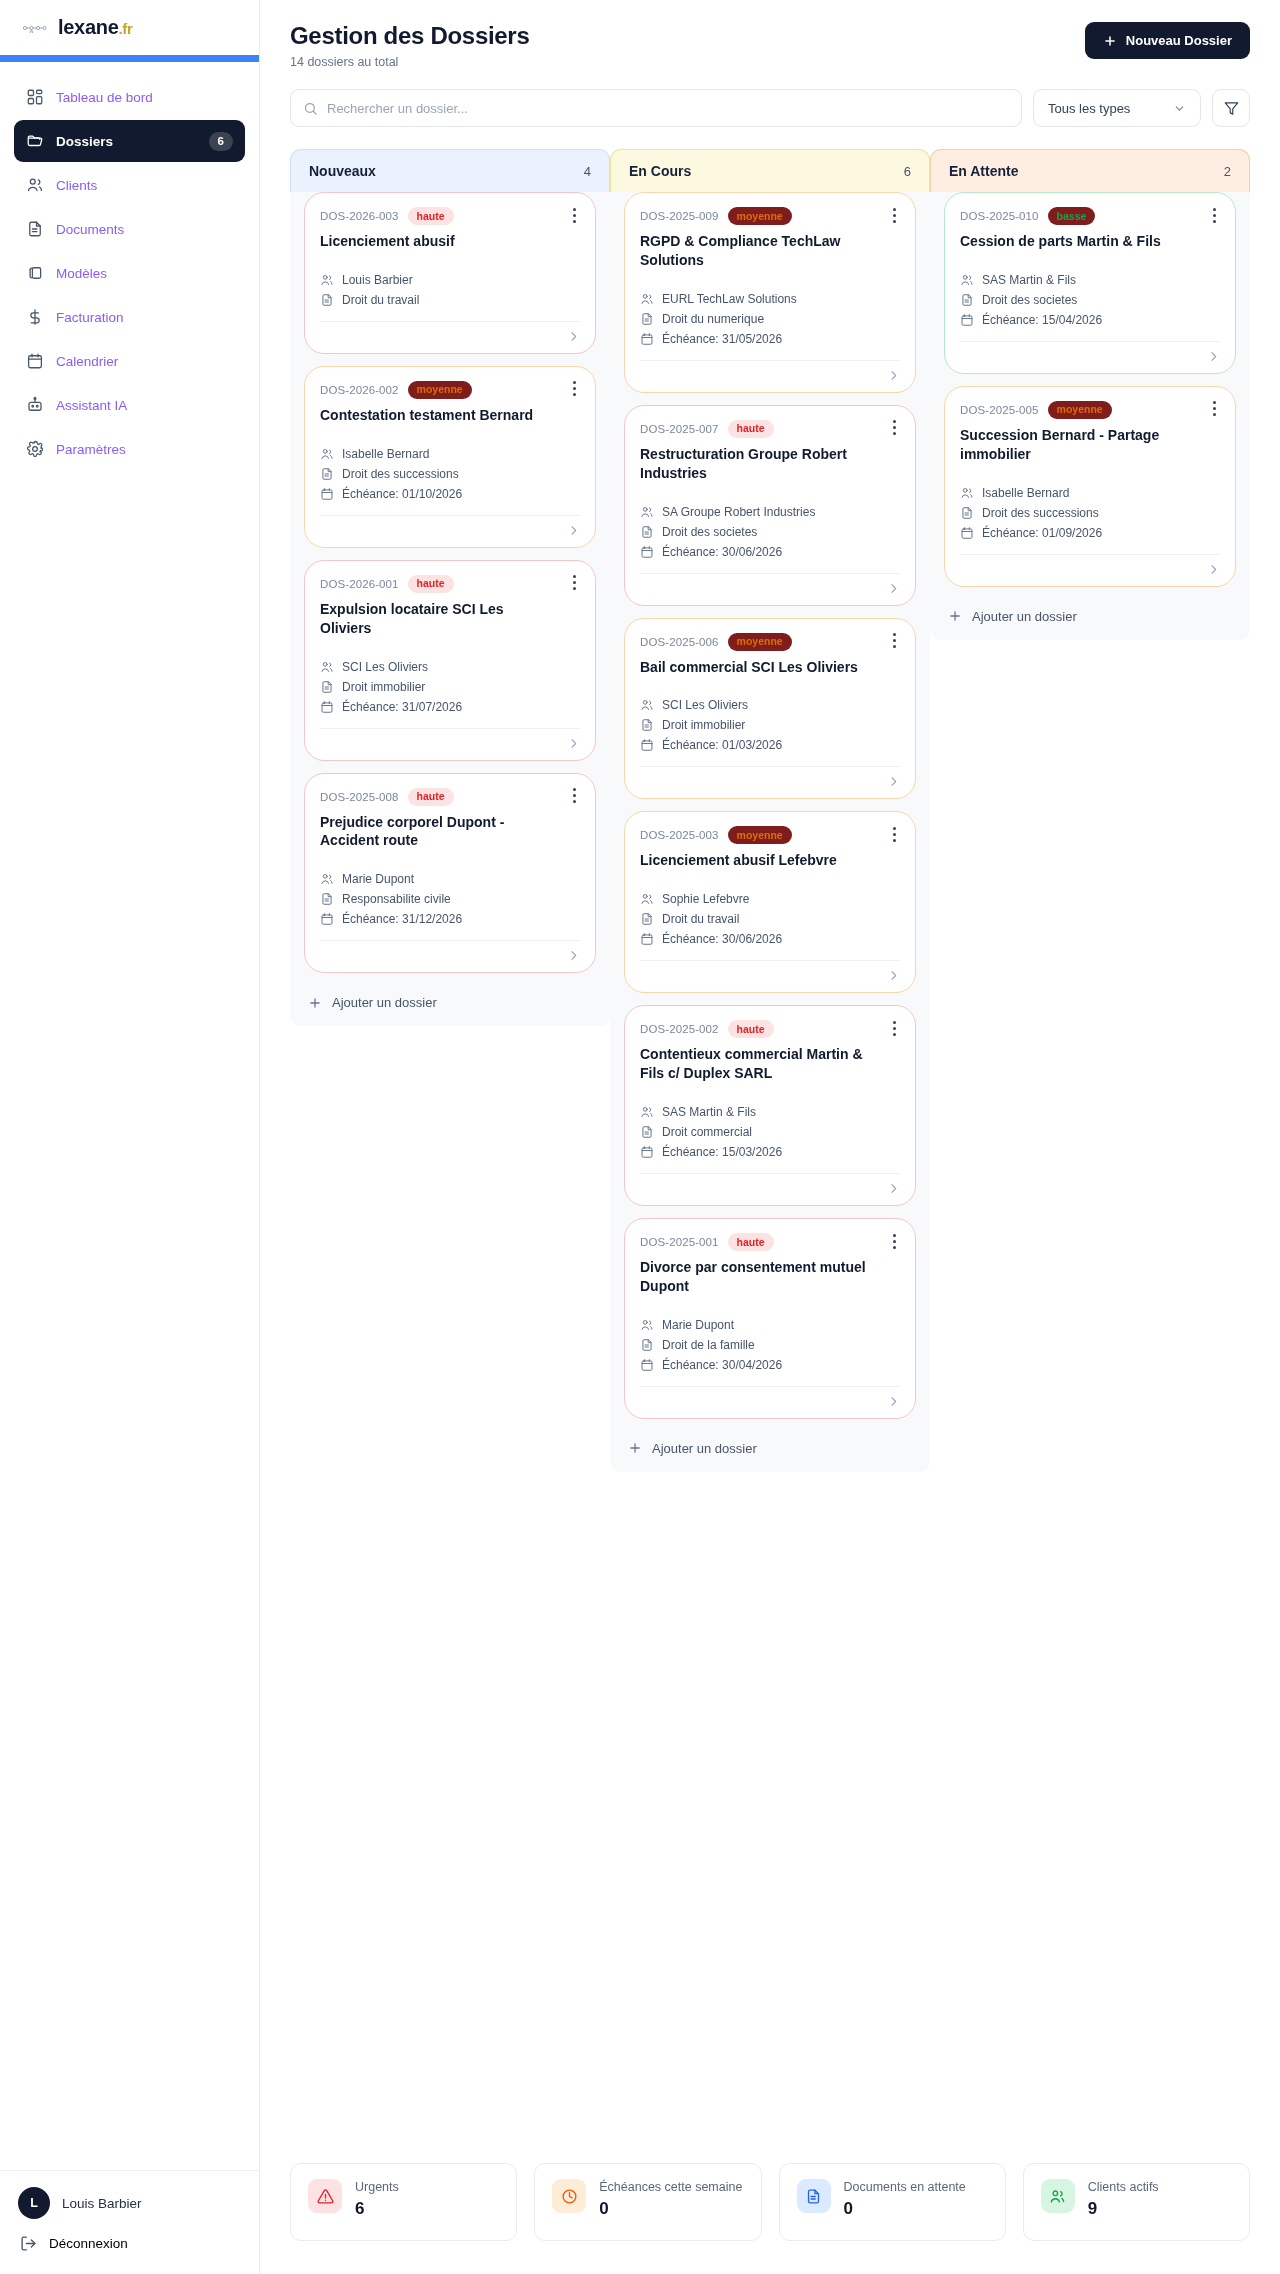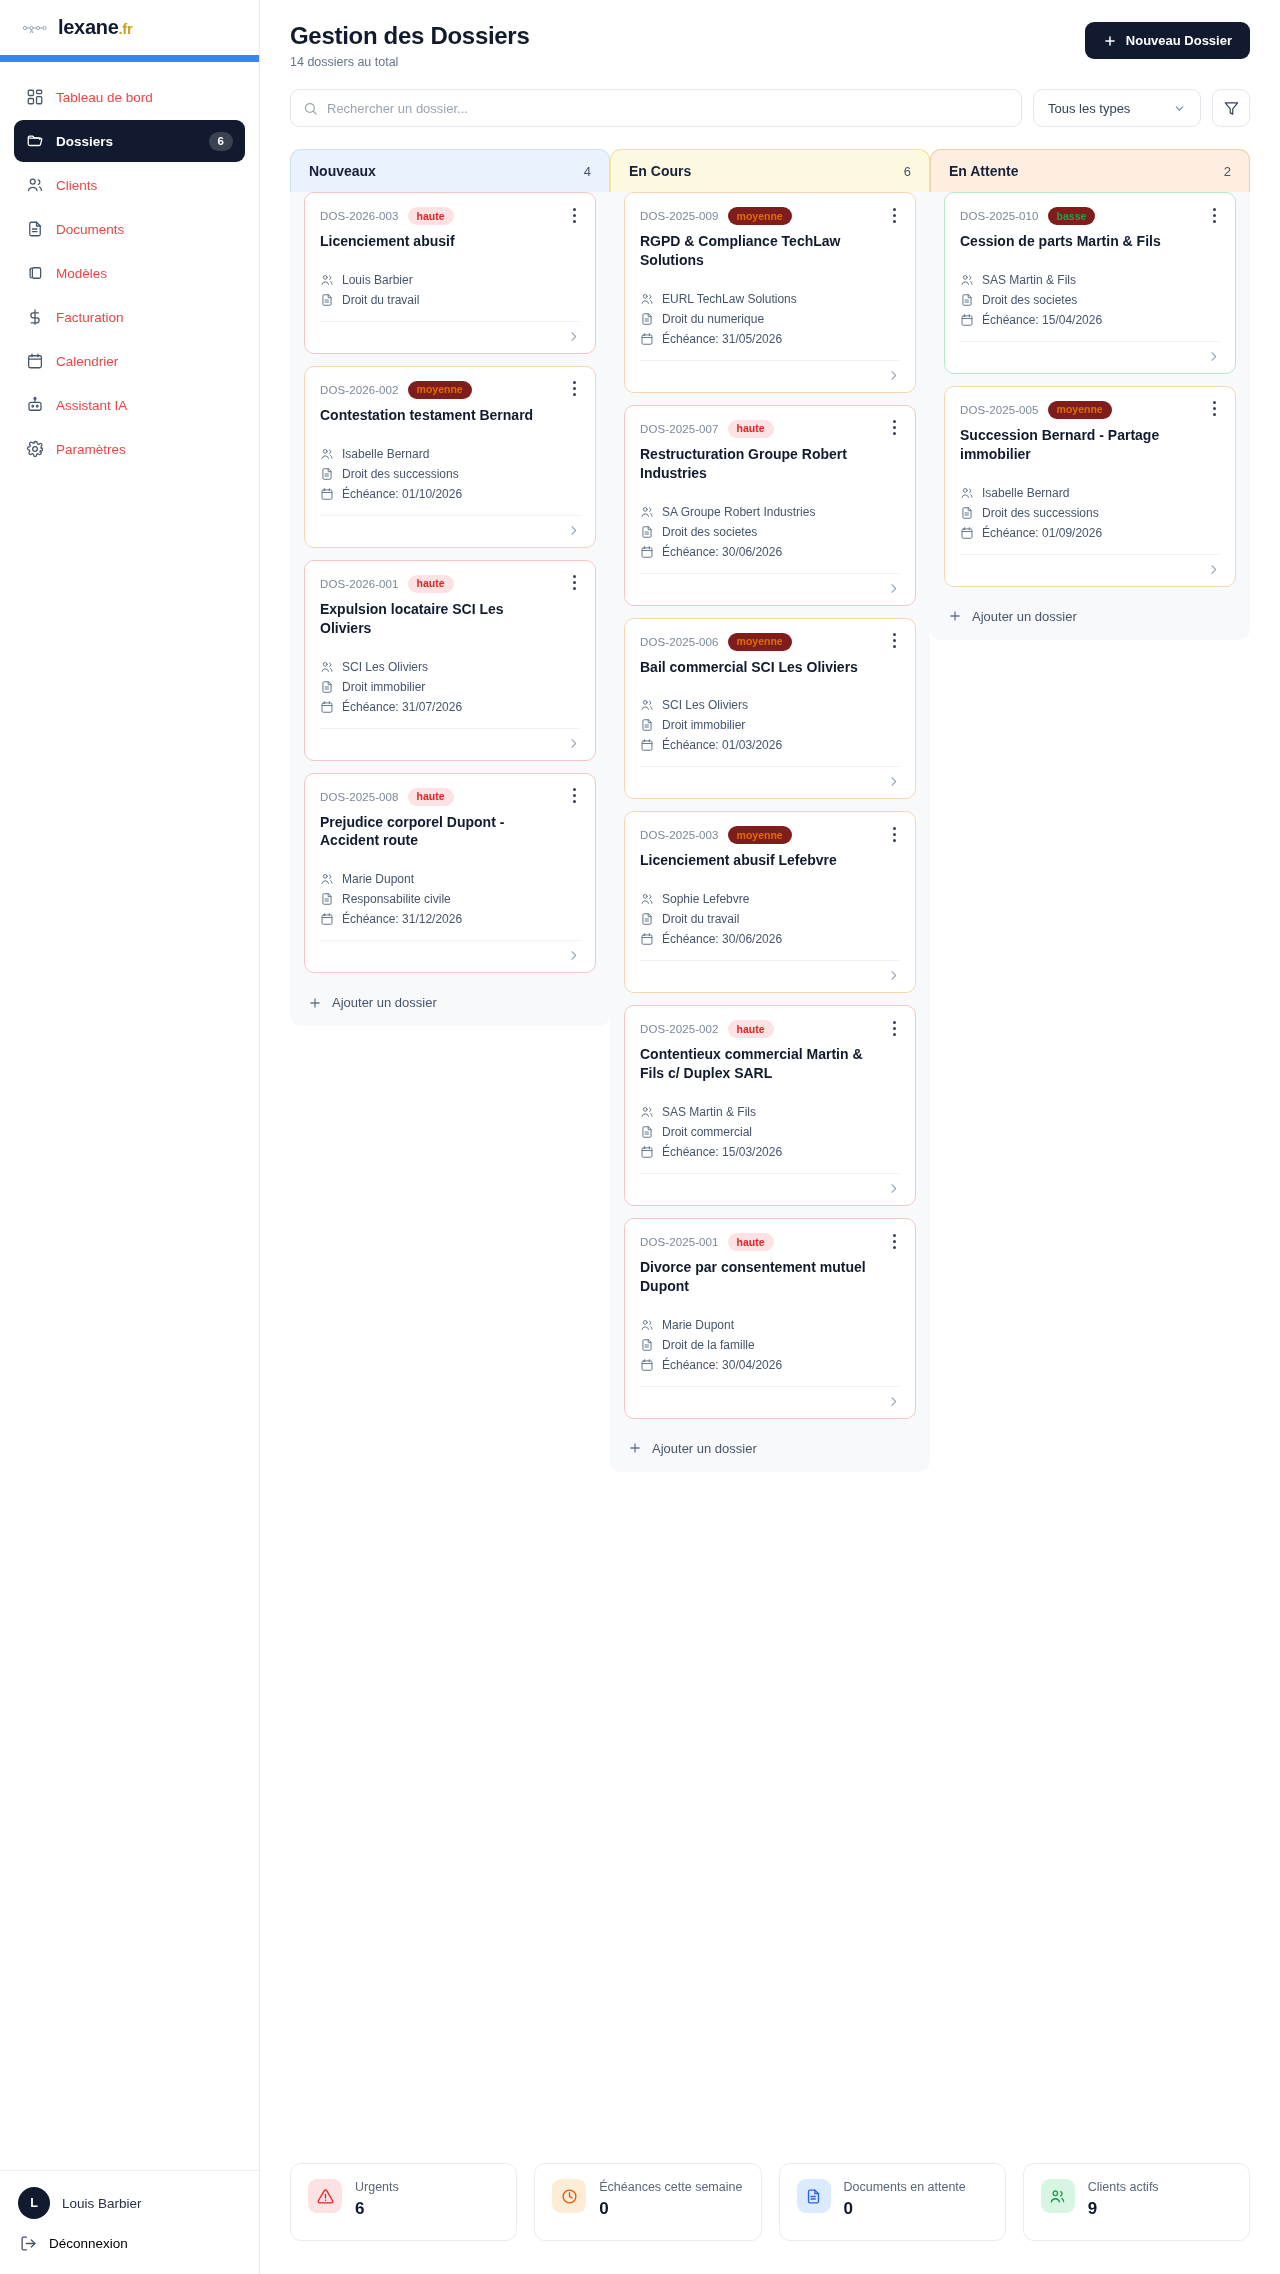--- a/index.html
+++ b/index.html
@@ -42,21 +42,21 @@
 
   .nav { padding: 14px 14px 0 14px; }
   .nav-item {
     display: flex;
     align-items: center;
     gap: 12px;
     height: 42px;
     padding: 0 12px;
     border-radius: 9px;
     font-size: 13.5px;
-    color: #ef4444;
+    color: #8b5cf6;
     margin-bottom: 2px;
     cursor: pointer;
     position: relative;
   }
   .nav-item svg { flex: 0 0 18px; }
   .nav-item.active {
     background: #111a2e;
     color: #ffffff;
     font-weight: bold;
   }
@@ -181,21 +181,21 @@
     border-radius: 11px 11px 0 0;
     border: 1px solid transparent;
     border-bottom: none;
   }
   .col-title { font-size: 14px; font-weight: bold; color: #16203a; }
   .col-count { font-size: 13px; color: #4b5costs; color: #475569; }
   .col-body { padding: 0 14px; }
 
   .card {
     background: #fff;
-    border-radius: 10px;
+    border-radius: 20px;
     border: 1px solid #e6e9ee;
     padding: 14px 15px 10px 15px;
     margin-bottom: 12px;
     position: relative;
     cursor: pointer;
   }
   .card-top {
     display: flex; align-items: center; gap: 9px;
     margin-bottom: 7px;
   }

